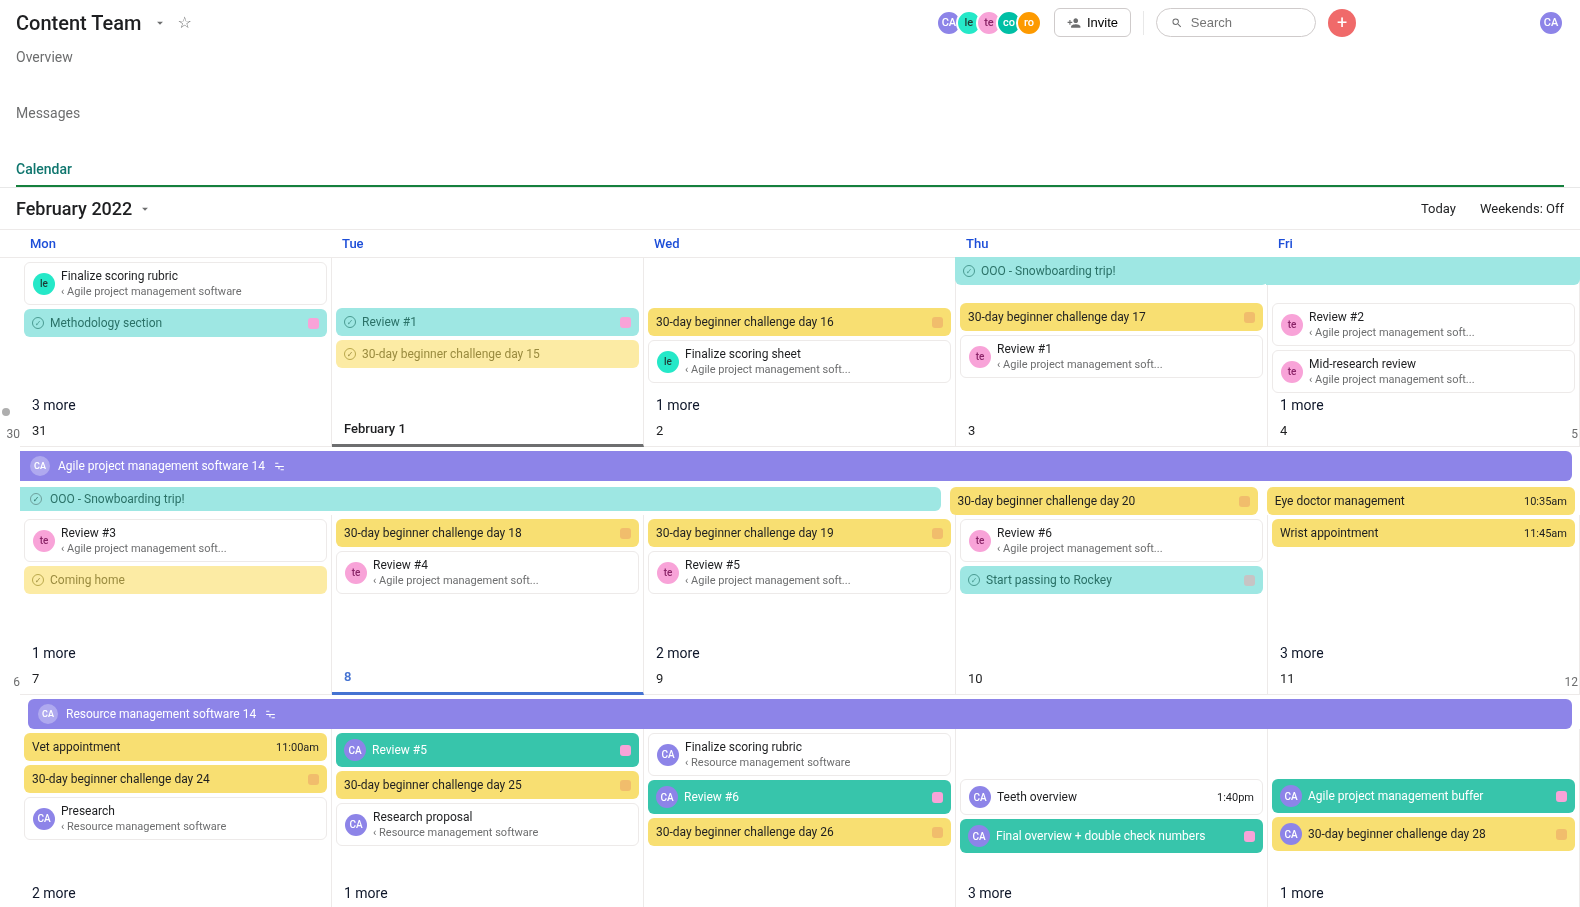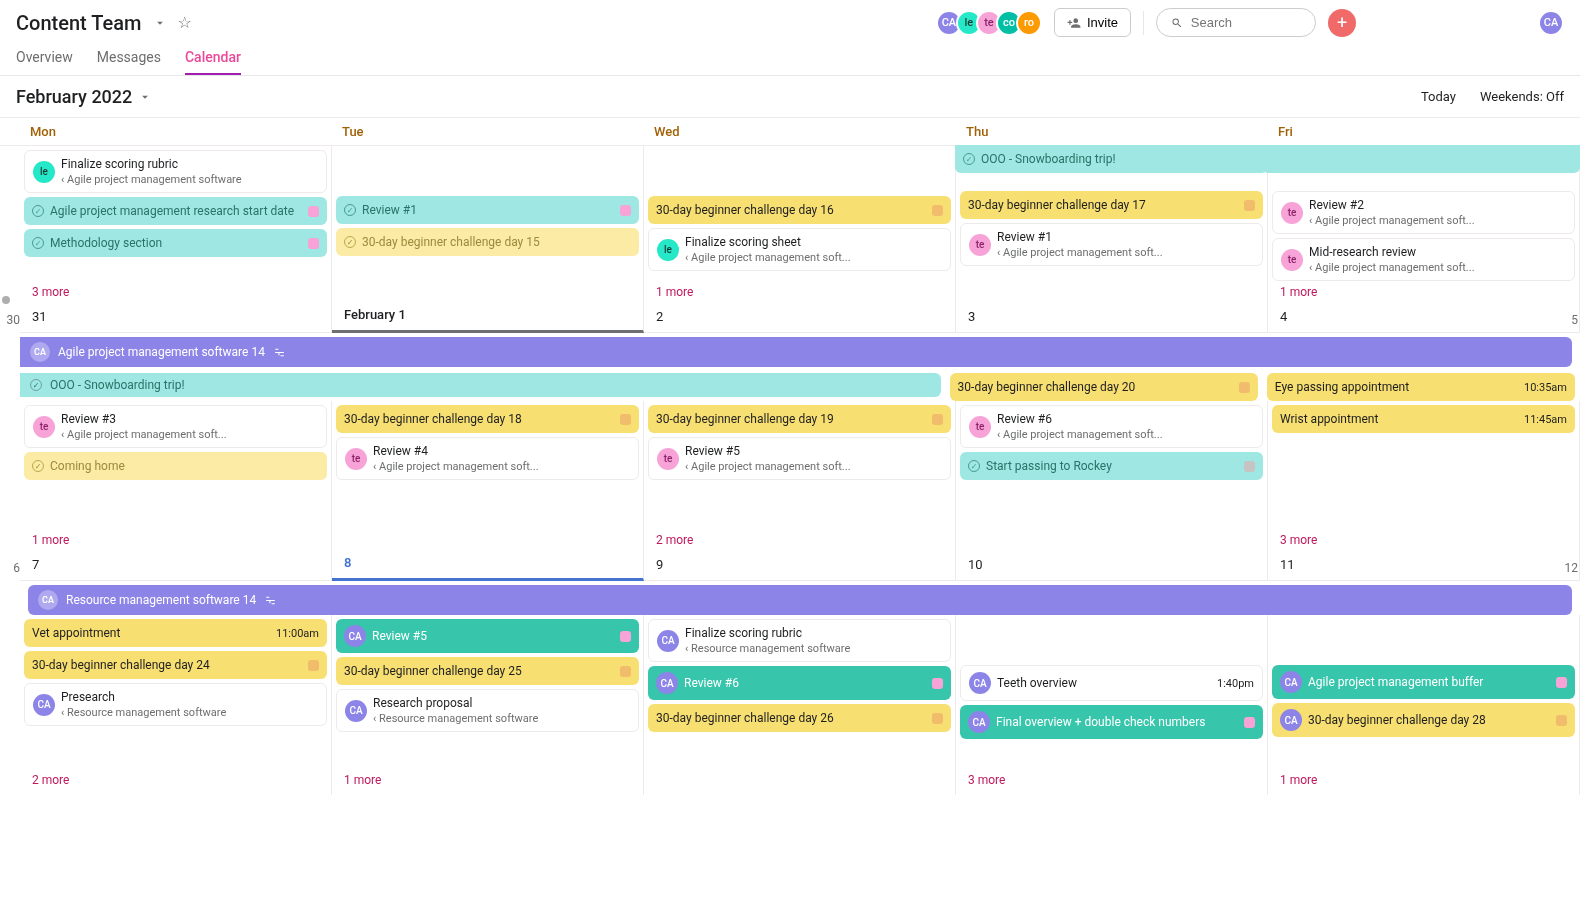--- a/index.html
+++ b/index.html
@@ -20,44 +20,44 @@
   .avatar-co { background: #00bfa5; }
   .avatar-ro { background: #fd9a00; }
   .invite-btn { border: 1px solid #cfcbcb; background: #fff; border-radius: 6px; padding: 6px 12px; display: flex; align-items: center; gap: 6px; cursor: pointer; font-size: 13px; }
   .search-box { border: 1px solid #cfcbcb; border-radius: 16px; padding: 6px 14px; display: flex; align-items: center; gap: 8px; width: 160px; }
   .search-box input { border: none; outline: none; font-size: 13px; width: 100%; }
   .add-btn { width: 28px; height: 28px; border-radius: 50%; background: #f06a6a; color: #fff; display: flex; align-items: center; justify-content: center; font-size: 18px; cursor: pointer; }
   .profile-avatar { margin-left: 170px; }
   .vsep { width: 1px; height: 24px; background: #e8e8e8; }
   
   
-  .tabs { display: flex; gap: 24px; padding: 4px 16px 0; border-bottom: 1px solid #e8e8e8; }
+  .tabs { display: flex; gap: 24px; padding: 4px 16px 0; border-bottom: 1px solid #e8e8e8; flex-direction: column; }
   .tab { padding: 8px 0; cursor: pointer; color: #6d6e6f; font-size: 14px; }
-  .tab.active { color: #ec4899; border-bottom: 2px solid #a21caf; font-weight: 500; }
+  .tab.active { color: #0f766e; border-bottom: 2px solid #15803d; font-weight: 500; }
   
   
   .subhdr { display: flex; align-items: center; padding: 10px 16px; }
   .month-title { font-size: 18px; font-weight: 500; margin-right: 6px; }
   .subhdr-right { margin-left: auto; display: flex; gap: 24px; font-size: 13px; }
   .subhdr-right span { cursor: pointer; }
   .cal-header { display: flex; padding-left: 20px; border-top: 1px solid #edeae9; border-bottom: 1px solid #edeae9; }
-  .cal-day-hdr { flex: 1; padding: 6px 10px; font-size: 13px; font-weight: 500; color: #a16207; }
+  .cal-day-hdr { flex: 1; padding: 6px 10px; font-size: 13px; font-weight: 500; color: #1d4ed8; }
   
   .cal-body { position: relative; }
   .week-row { display: flex; padding-left: 20px; position: relative; }
   .edge-date { position: absolute; left: 2px; bottom: 6px; font-size: 12px; color: #6d6e6f; width: 18px; text-align: right; }
   .edge-date-r { position: absolute; right: 2px; bottom: 6px; font-size: 12px; color: #6d6e6f; }
   .edge-dot { position: absolute; width: 8px; height: 8px; border-radius: 50%; background: #aeaeae; }
   .day-cell { flex: 1; min-height: 180px; border-right: 1px solid #edeae9; border-bottom: 1px solid #edeae9; padding: 4px; display: flex; flex-direction: column; position: relative; }
   .day-cell.today-border { border-bottom: 3px solid #4573d2; }
   .day-cell.dark-border { border-bottom: 3px solid #6d6e6f; }
   .day-events { flex: 1; display: flex; flex-direction: column; gap: 4px; }
   .day-num { padding: 6px 8px 4px; font-size: 13px; }
   .day-num.today { color: #4573d2; font-weight: 600; }
-  .more-link { padding: 4px 8px; font-size: 12px; color: #be185d; cursor: pointer; }
+  .more-link { padding: 4px 8px; font-size: 14px; color: #0f172a; cursor: pointer; }
   
   
   .evt { border-radius: 6px; padding: 6px 8px; font-size: 12px; display: flex; align-items: center; gap: 6px; cursor: pointer; min-height: 28px; }
   .evt-stacked { display: flex; flex-direction: column; align-items: flex-start; gap: 2px; }
   .evt-title { white-space: nowrap; overflow: hidden; text-overflow: ellipsis; flex: 1; }
   .evt-sub { font-size: 11px; color: #6d6e6f; white-space: nowrap; overflow: hidden; text-overflow: ellipsis; max-width: 100%; }
   .evt-check { width: 12px; height: 12px; border-radius: 50%; border: 1.3px solid rgba(0,0,0,0.3); display: inline-flex; align-items: center; justify-content: center; flex-shrink: 0; font-size: 8px; }
   .evt-check::before { content: "✓"; }
   .evt-sq { width: 11px; height: 11px; border-radius: 3px; flex-shrink: 0; }
   .sq-pink { background: #f8a3d8; }
@@ -158,25 +158,20 @@
     <div class="day-events">
       <div class="evt c-white">
         <span class="evt-av avatar-le">le</span>
         <div class="evt-stacked" style="overflow:hidden">
           <span class="evt-title">Finalize scoring rubric</span>
           <span class="evt-sub">‹ Agile project management software</span>
         </div>
       </div>
       <div class="evt c-mint">
         <span class="evt-check"></span>
-        <span class="evt-title">Agile project management research start date</span>
-        <span class="evt-sq sq-pink"></span>
-      </div>
-      <div class="evt c-mint">
-        <span class="evt-check"></span>
         <span class="evt-title">Methodology section</span>
         <span class="evt-sq sq-pink"></span>
       </div>
     </div>
     <div class="more-link">3 more</div>
     <div class="day-num">31</div>
   </div>
 
   <div class="day-cell dark-border">
     <div class="day-events">
@@ -279,21 +274,21 @@
     </div>
         </div>
     <div class="col" style="padding:0 4px">
       <div class="evt c-yellow">
         <span class="evt-title">30-day beginner challenge day 20</span>
         <span class="evt-sq sq-orange"></span>
       </div>
     </div>
     <div class="col" style="padding:0 4px">
       <div class="evt c-yellow">
-        <span class="evt-title">Eye passing appointment</span>
+        <span class="evt-title">Eye doctor management</span>
         <span class="evt-time">10:35am</span>
       </div>
     </div>
   </div>
 </div>
 
 <div class="week-row">
   <span class="edge-date">6</span>
   <span class="edge-date-r">12</span>
 

